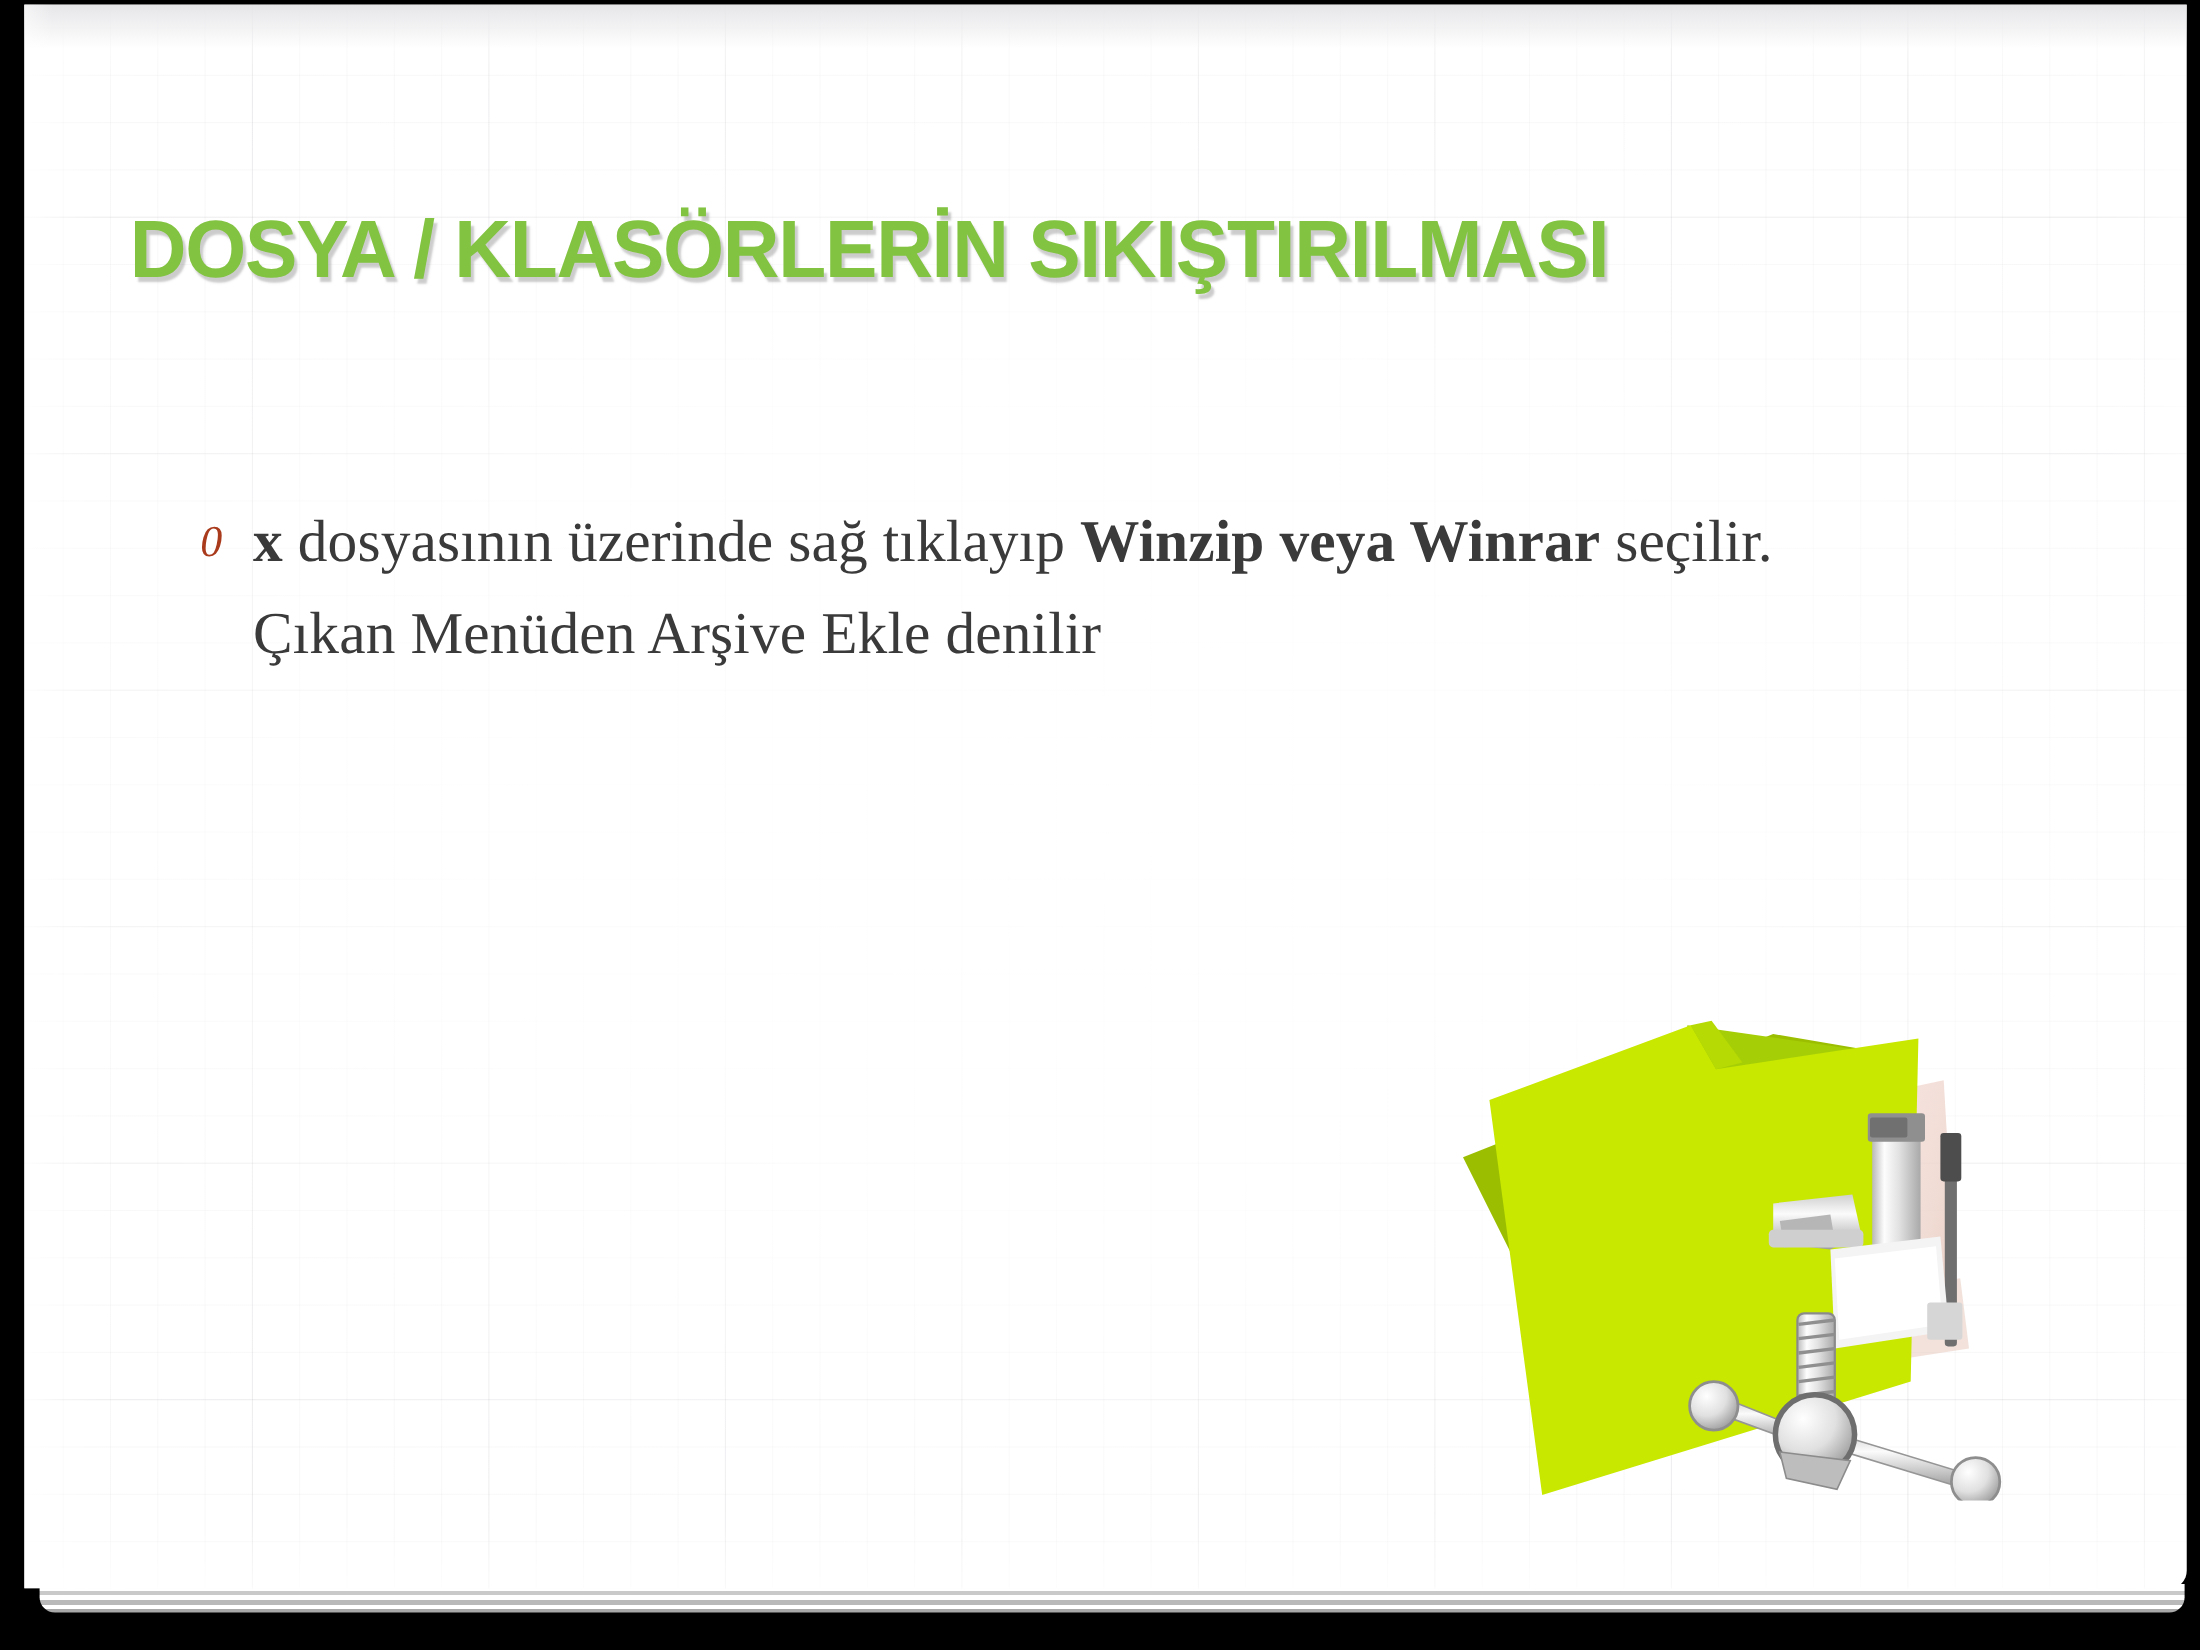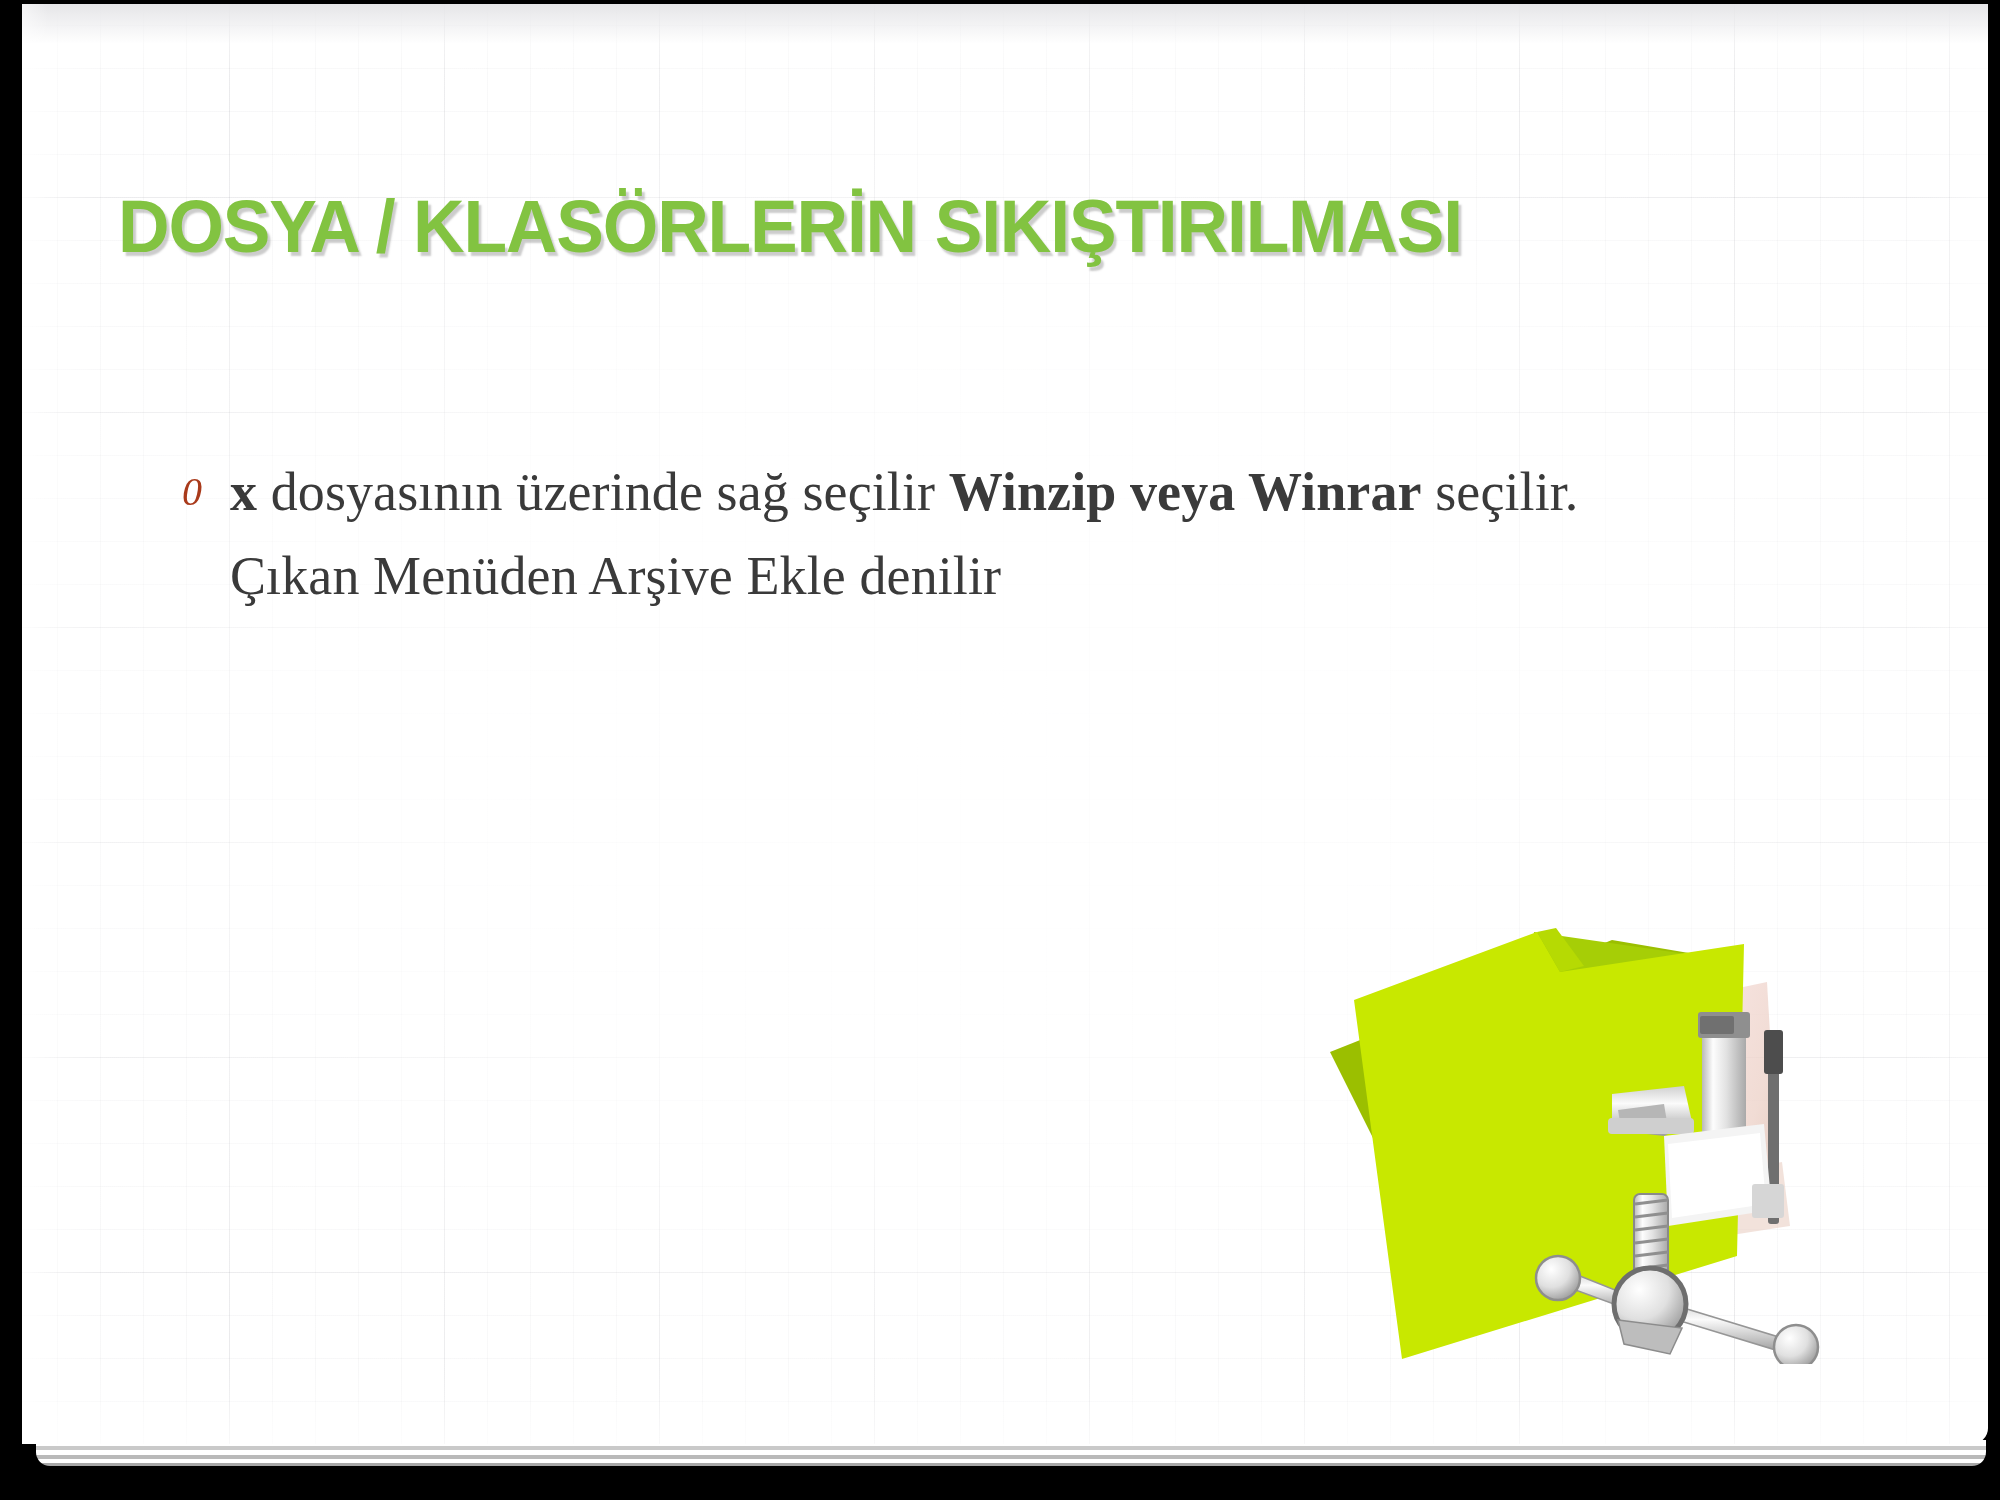--- a/index.html
+++ b/index.html
@@ -154,21 +154,21 @@
     <div class="sheet-topshade"></div>
     <div class="fade-edge-left"></div>
 
     <div class="sheet-content">
 
       <h1 class="slide-title">DOSYA / KLASÖRLERİN SIKIŞTIRILMASI</h1>
 
       <div class="body-block">
         <div class="bullet-row">
           <span class="bullet-marker">0</span>
-          <span class="bullet-text"><b>x</b><span> dosyasının üzerinde sağ seçilir </span><b>Winzip veya Winrar</b><span> seçilir. Çıkan Menüden Arşive Ekle denilir</span></span>
+          <span class="bullet-text"><b>x</b><span> dosyasının üzerinde sağ tıklayıp </span><b>Winzip veya Winrar</b><span> seçilir. Çıkan Menüden Arşive Ekle denilir</span></span>
         </div>
       </div>
 
       <div class="folder-art">
         <svg viewBox="0 0 630 460" xmlns="http://www.w3.org/2000/svg" aria-hidden="true">
           <defs>
             <linearGradient id="metalV" x1="0" y1="0" x2="1" y2="0">
               <stop offset="0%" stop-color="#b9b9b9"></stop>
               <stop offset="25%" stop-color="#fdfdfd"></stop>
               <stop offset="55%" stop-color="#e2e2e2"></stop>

